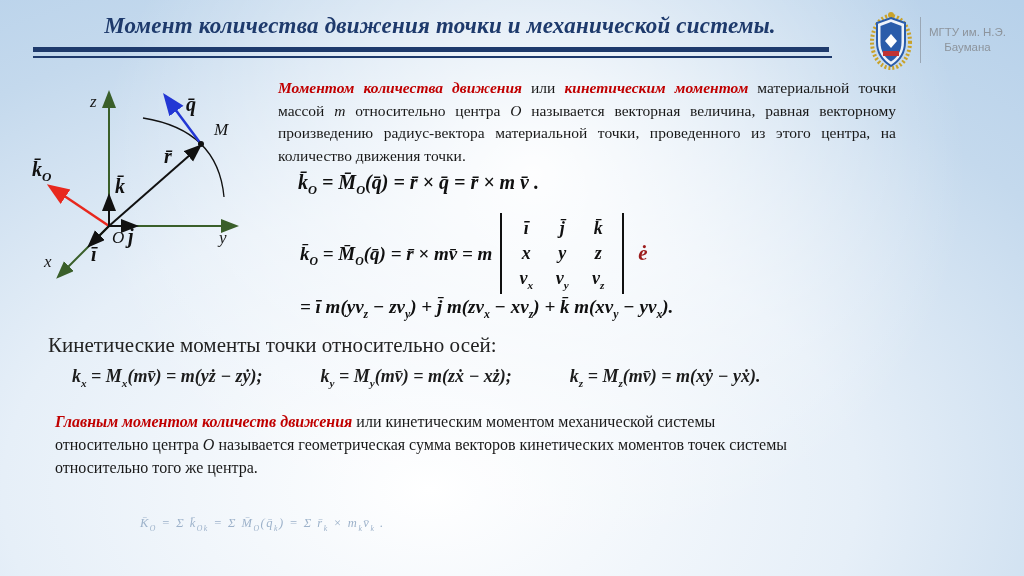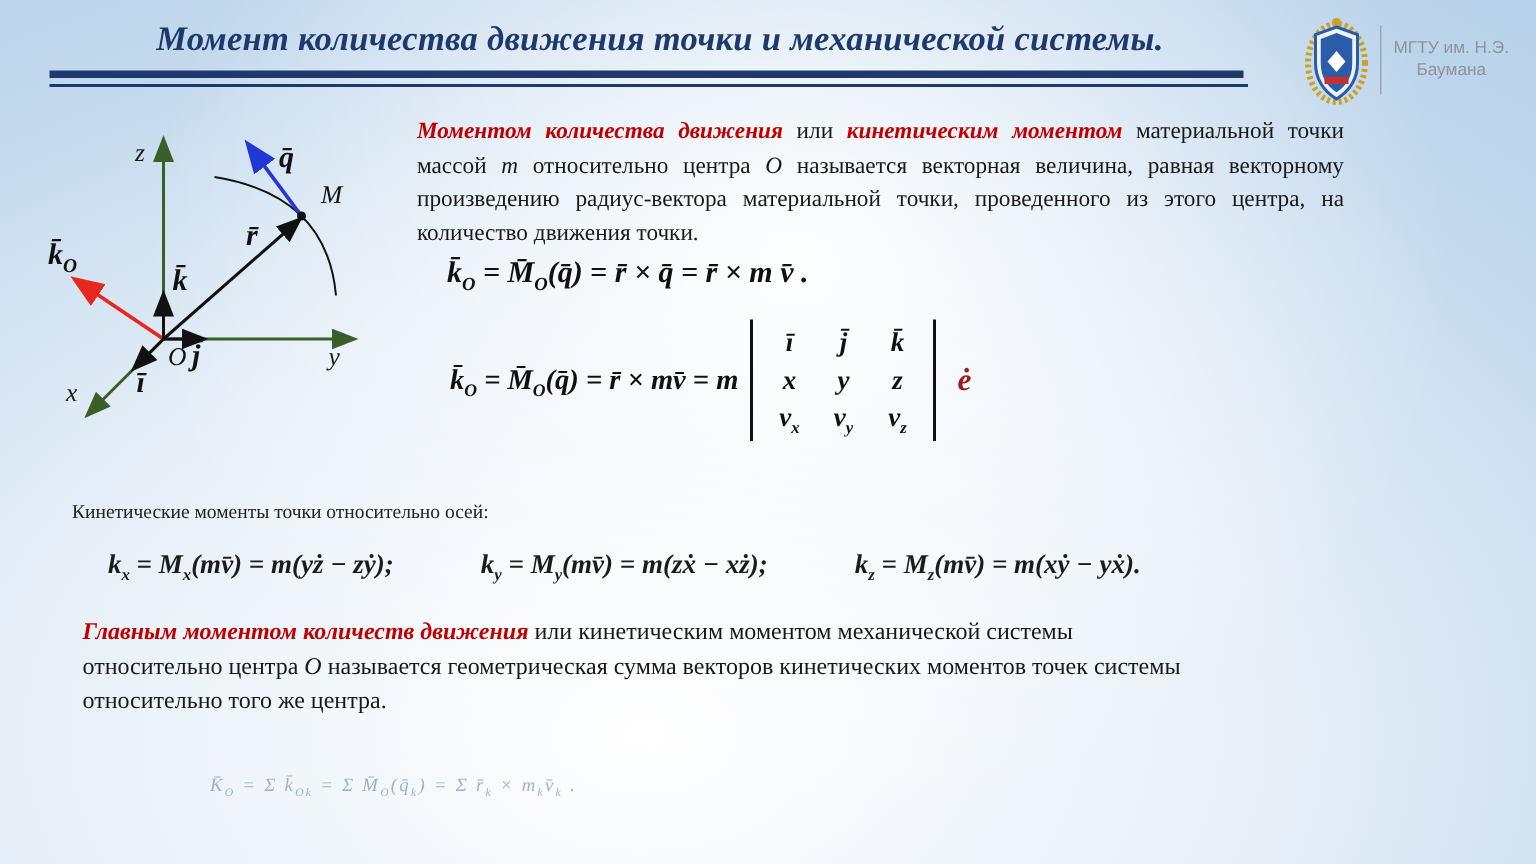--- a/index.html
+++ b/index.html
@@ -40,21 +40,21 @@
   .formula{position:absolute;font-style:italic;font-weight:bold;color:#101010;white-space:nowrap;}
   .f1{left:298px;top:171px;font-size:20px;}
   .f2{left:300px;top:213px;display:flex;align-items:center;font-size:19px;}
   .det{
     display:grid;grid-template-columns:repeat(3,36px);margin-left:8px;
     border-left:2px solid #101010;border-right:2px solid #101010;padding:3px 6px;
   }
   .det span{text-align:center;font-weight:bold;font-style:italic;font-size:18px;line-height:25px;}
   .redmark{color:#9c1c1c;margin-left:14px;font-size:21px;}
   .f3{left:300px;top:296px;font-size:19px;}
-  .axes-caption{position:absolute;left:48px;top:333px;font-size:13px;color:#222;}
+  .axes-caption{position:absolute;left:48px;top:333px;font-size:21px;color:#222;}
   .faxes{position:absolute;left:72px;top:366px;display:flex;gap:58px;font-style:italic;font-weight:bold;font-size:18px;white-space:nowrap;}
   .main-par{
     position:absolute;left:55px;top:410px;width:735px;
     font-size:16px;line-height:23px;color:#181818;
   }
   .fsys{
     position:absolute;left:140px;top:488px;font-size:12.5px;font-style:italic;
     color:#9db2ca;letter-spacing:1.5px;white-space:nowrap;margin-top:28px;
   }
   sub{font-size:62%;line-height:0;}
@@ -141,20 +141,21 @@
       <span>x</span>
       <span>y</span>
       <span>z</span>
       <span>v<sub>x</sub></span>
       <span>v<sub>y</sub></span>
       <span>v<sub>z</sub></span>
     </span>
     <span class="redmark">ė</span>
   </div>
 
+  <div class="formula f3">= ī m(yv<sub>z</sub> − zv<sub>y</sub>) + j̄ m(zv<sub>x</sub> − xv<sub>z</sub>) + k̄ m(xv<sub>y</sub> − yv<sub>x</sub>).</div>
 
   <div class="axes-caption">Кинетические моменты точки относительно осей:</div>
   <div class="faxes">
     <span>k<sub>x</sub> = M<sub>x</sub>(mv̄) = m(yż − zẏ);</span>
     <span>k<sub>y</sub> = M<sub>y</sub>(mv̄) = m(zẋ − xż);</span>
     <span>k<sub>z</sub> = M<sub>z</sub>(mv̄) = m(xẏ − yẋ).</span>
   </div>
 
   <div class="main-par"><span class="rt">Главным моментом количеств движения</span> или кинетическим моментом механической системы относительно центра <i>O</i> называется геометрическая сумма векторов кинетических моментов точек системы относительно того же центра.</div>
 

